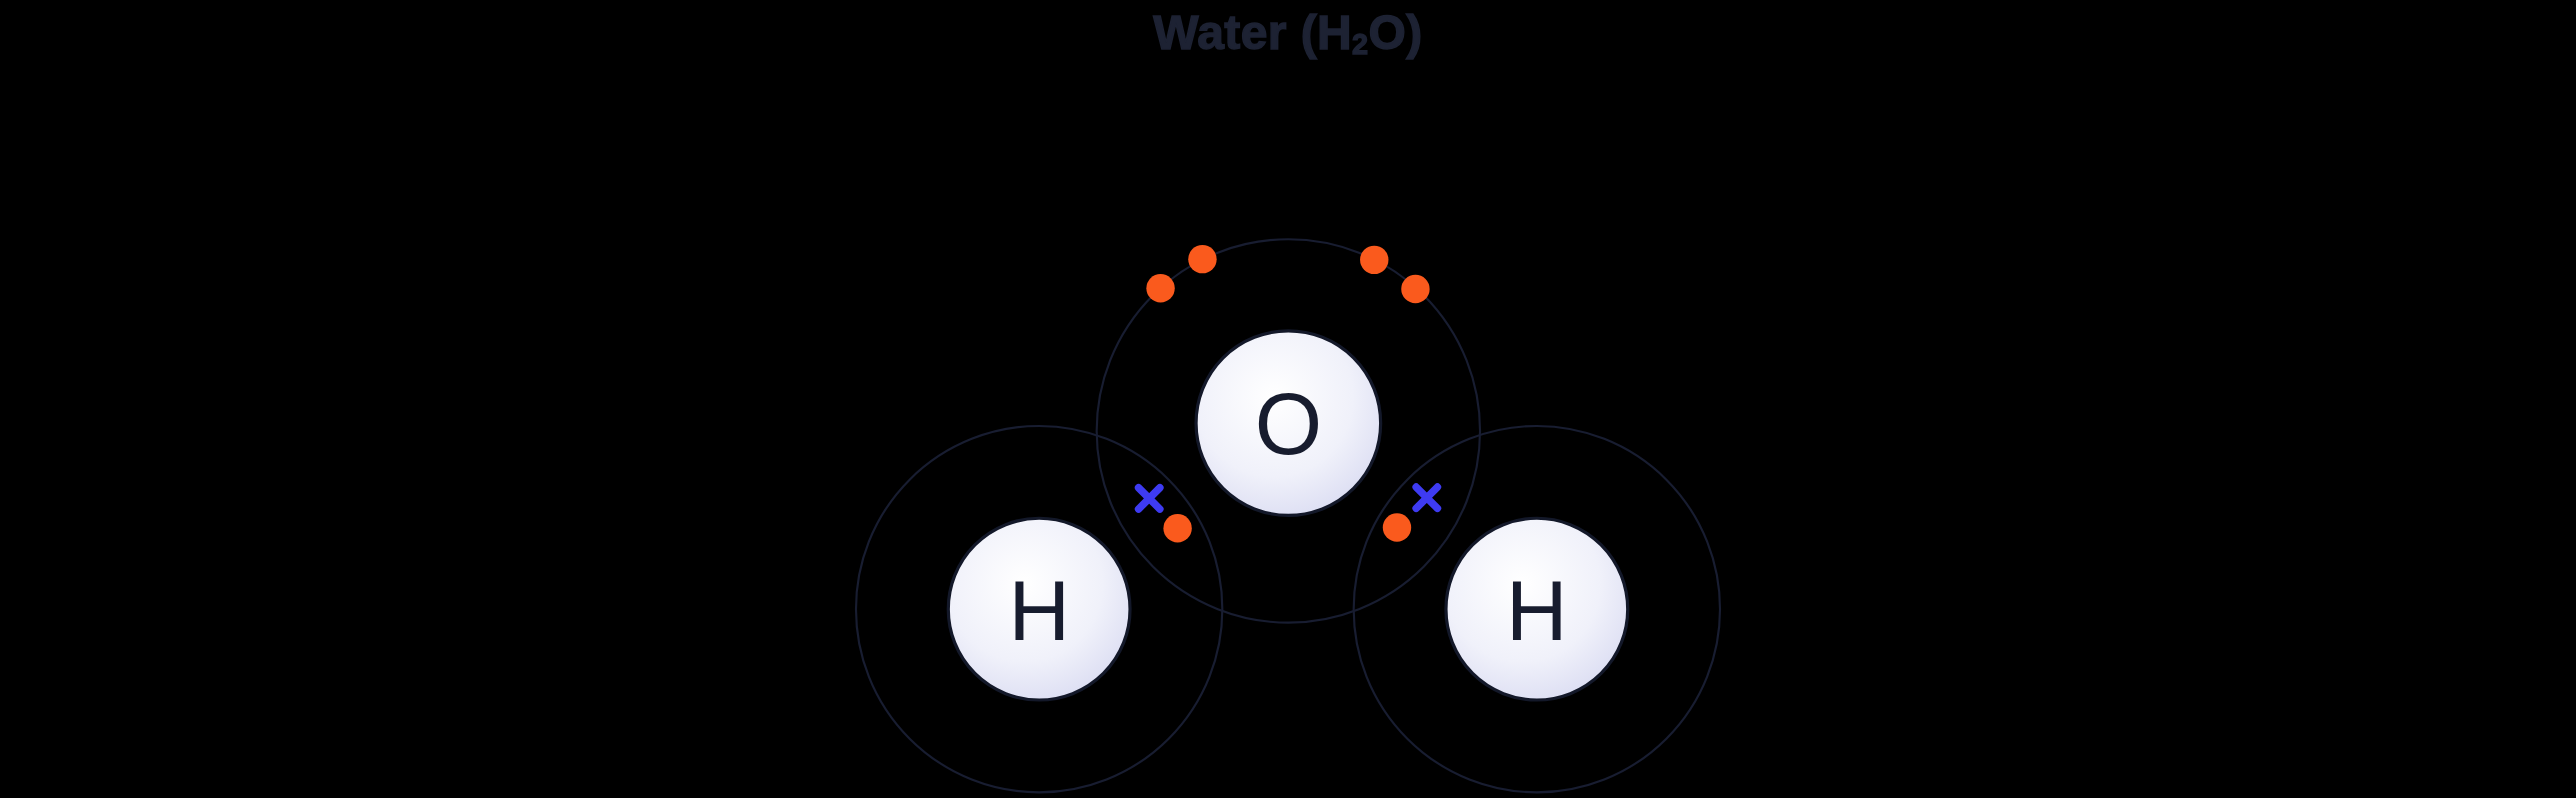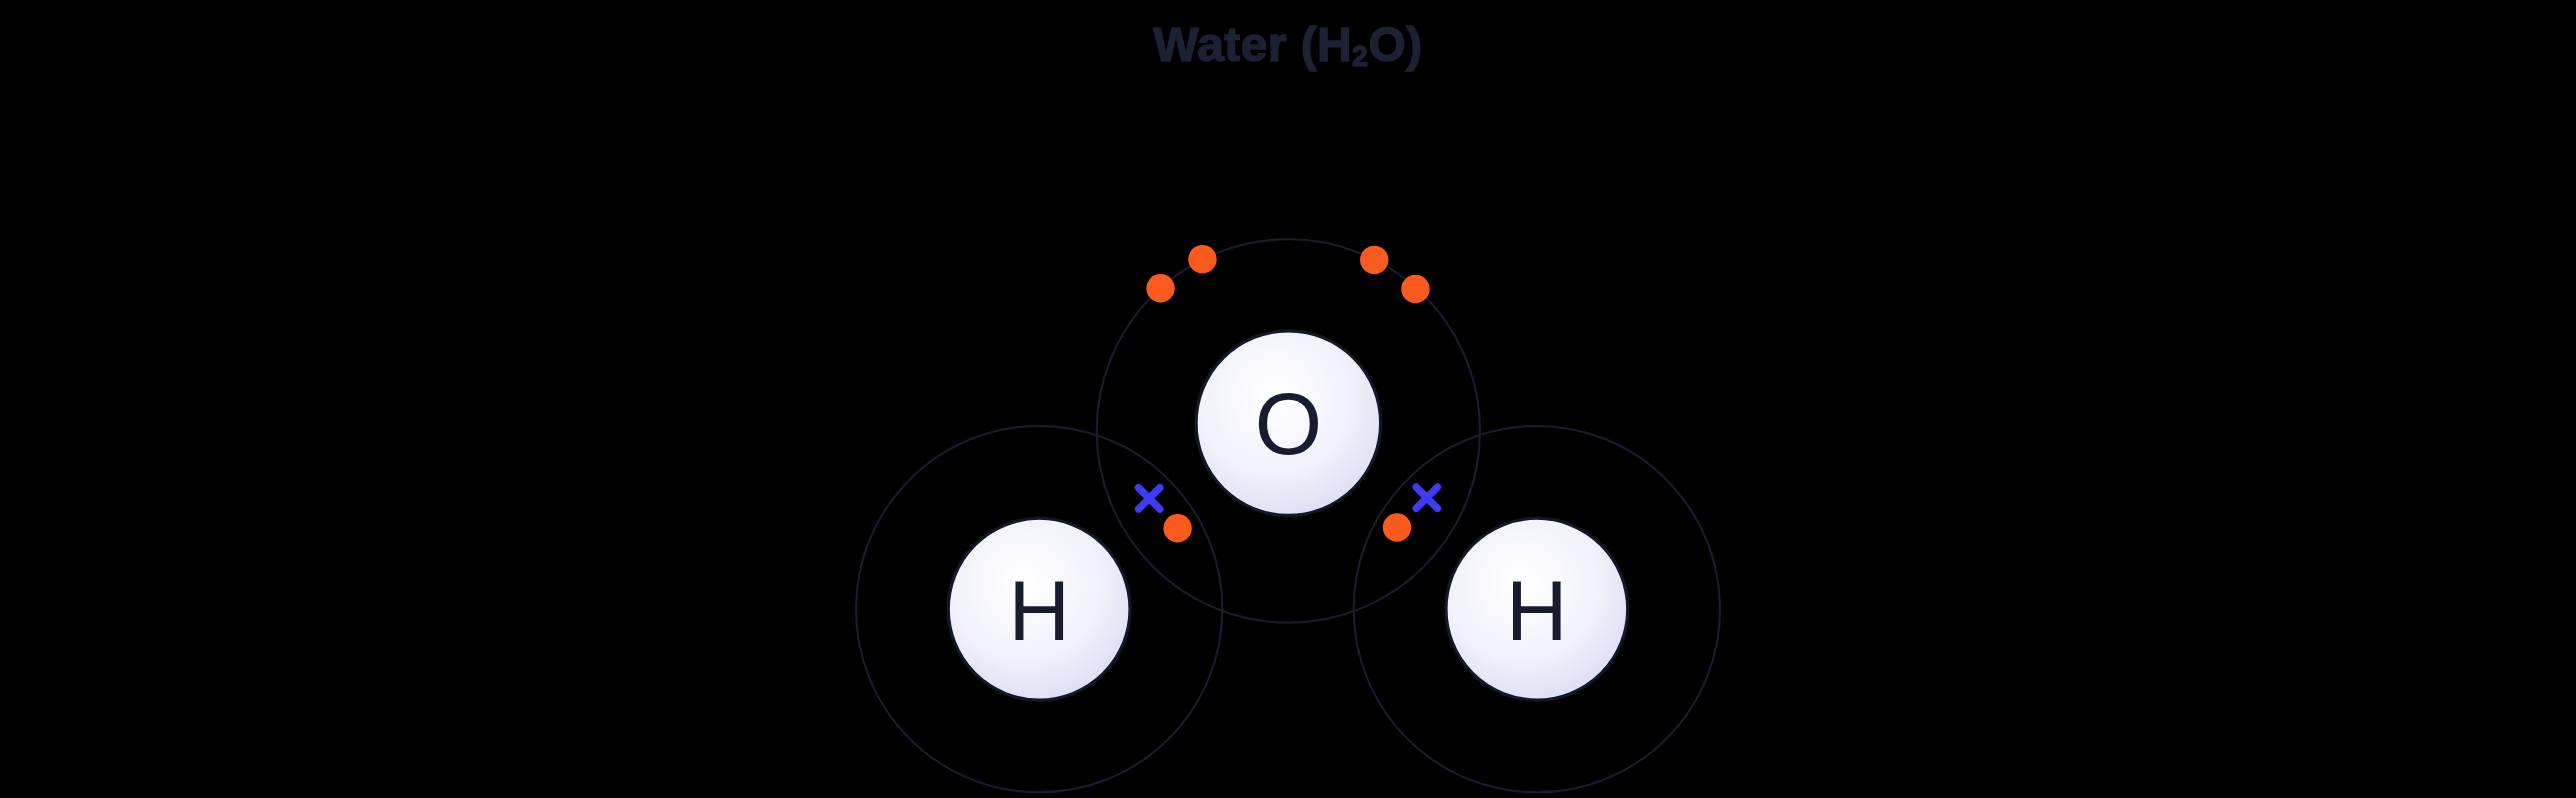--- a/index.html
+++ b/index.html
@@ -13,21 +13,21 @@
     height: 798px;
     background: #000000;
     overflow: hidden;
     font-family: "Liberation Sans", sans-serif;
   }
   .diagram-title {
     position: absolute;
     top: 8.5px;
     left: 0;
     right: 0;
-    margin: 12px;
+    margin: 0;
     text-align: center;
     font-family: "Liberation Sans", sans-serif;
     font-weight: 800;
     font-size: 48px;
     line-height: 1;
     letter-spacing: 0.4px;
     -webkit-text-stroke: 1.4px currentColor;
   }
   .diagram-title sub {
     font-size: 0.6em;

